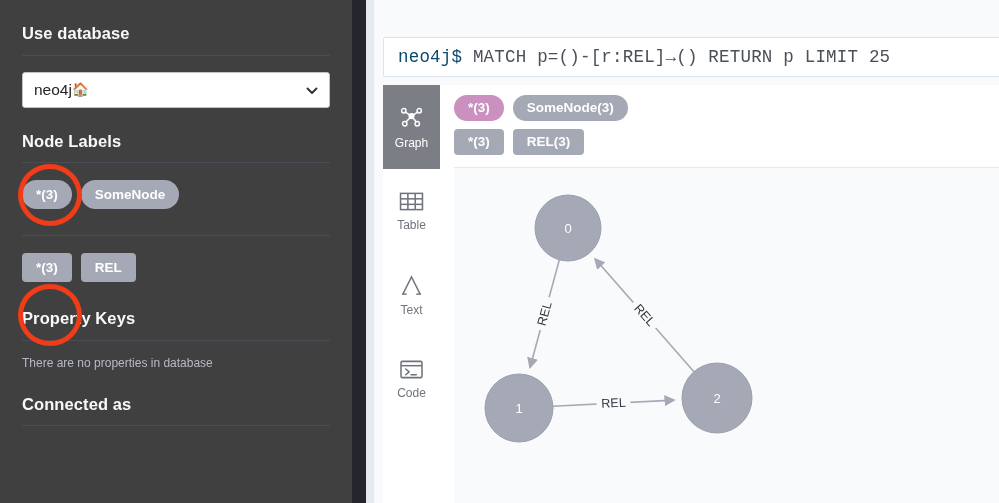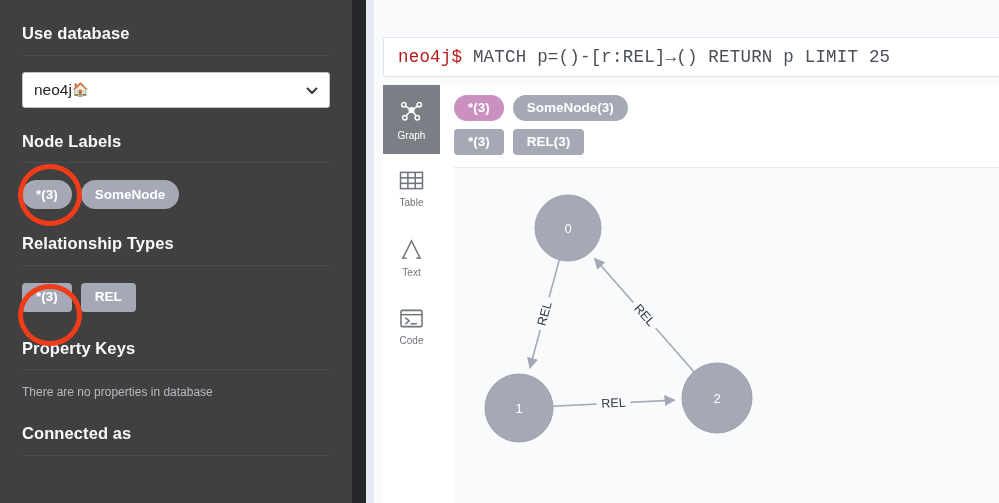--- a/index.html
+++ b/index.html
@@ -156,49 +156,49 @@
     padding: 0 14px;
     overflow: hidden;
   }
   .editor-text {
     font-family: "Liberation Mono", "DejaVu Sans Mono", monospace;
     font-size: 17.5px;
     white-space: nowrap;
     letter-spacing: 0.2px;
     color: #4A4F58;
   }
-  .prompt { color: #b91c1c; }
+  .prompt { color: #0c4a6e; }
 
   
   .result-pane {
     position: absolute;
     left: 9px;
     top: 85px;
     right: -10px;
     bottom: -10px;
     background: #FFFFFF;
     display: flex;
   }
 
   
   .tabstrip {
     flex: 0 0 57px;
     background: #FFFFFF;
     padding-top: 0;
   }
   .vtab {
     width: 57px;
-    height: 69px;
+    height: 84px;
     display: flex;
     flex-direction: column;
     align-items: center;
     justify-content: center;
     gap: 6px;
     color: #6E737C;
-    font-size: 10px;
+    font-size: 12px;
     background: transparent;
   }
   .vtab.active {
     background: #7B7E85;
     color: #FFFFFF;
   }
   .vtab svg { display: block; }
 
   
   .result-content {
@@ -284,21 +284,20 @@
     <div class="sb-section" style="margin-top:25px;">
       <div class="sb-heading">Node Labels</div>
       <div class="sb-rule"></div>
       <div class="chip-row">
         <span class="chip pill star">*(3)</span>
         <span class="chip pill">SomeNode</span>
       </div>
     </div>
 
     <div class="sb-section" style="margin-top:26px;">
-      <div class="sb-heading">Relationship Types</div>
       <div class="sb-rule"></div>
       <div class="chip-row">
         <span class="chip box star">*(3)</span>
         <span class="chip box">REL</span>
       </div>
     </div>
 
     <div class="sb-section" style="margin-top:28px;">
       <div class="sb-heading">Property Keys</div>
       <div class="sb-rule"></div>

